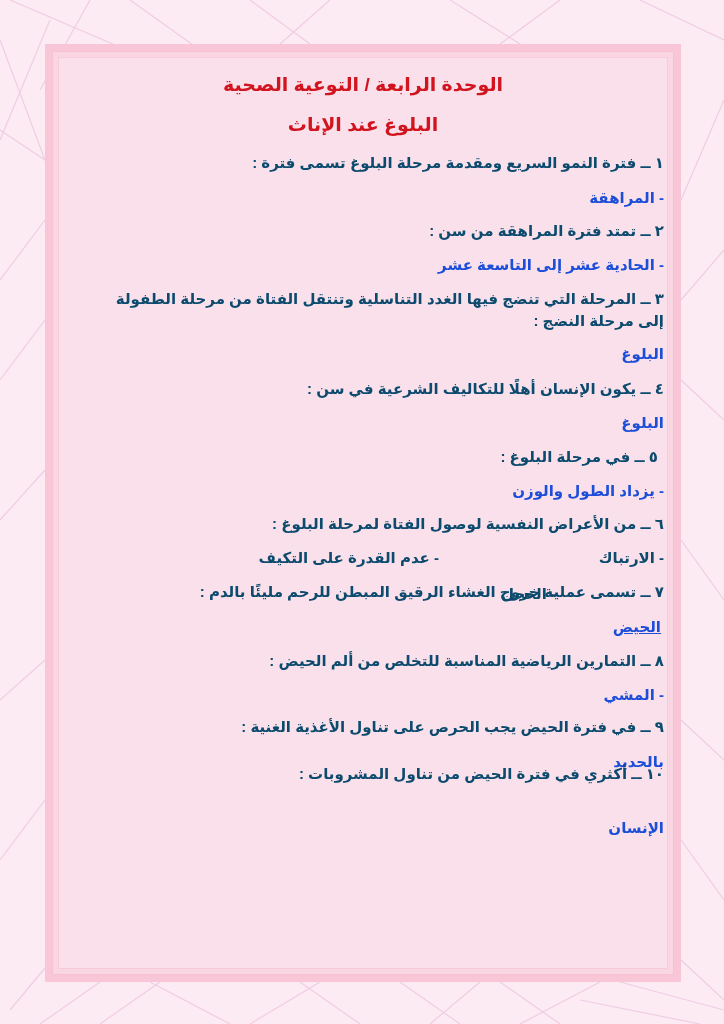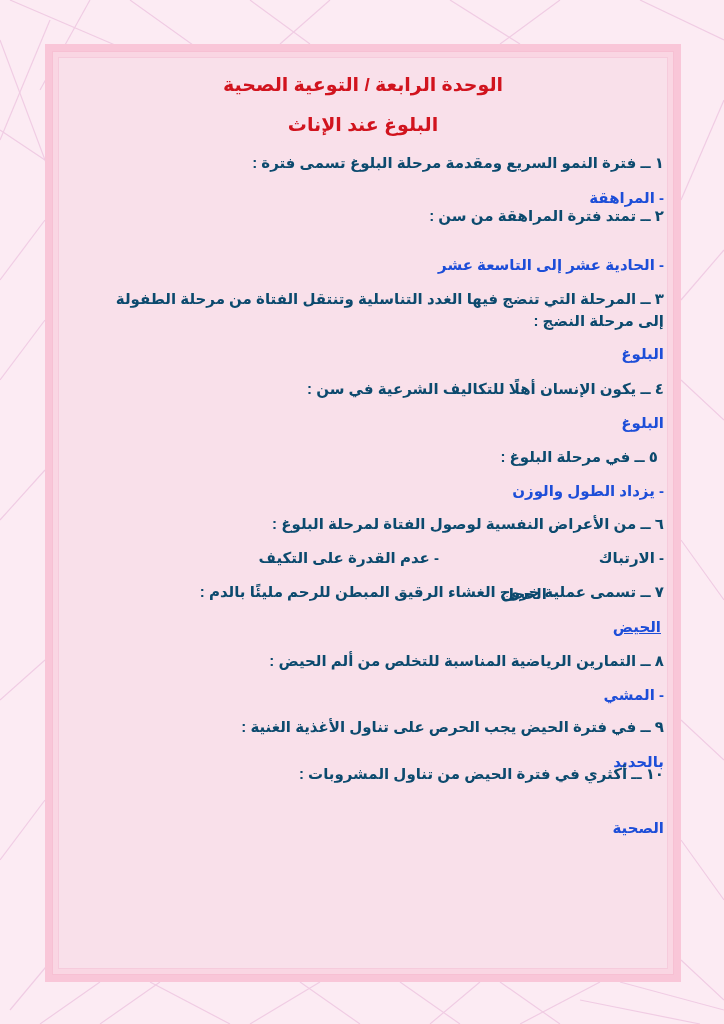--- a/index.html
+++ b/index.html
@@ -129,21 +129,21 @@
   </div>
 </div>
 
 <div class="content">
   <h1 class="title t1">الوحدة الرابعة / التوعية الصحية</h1>
   <h2 class="title t2">البلوغ عند الإناث</h2>
 
   <div class="line q" style="top:92px; right:2px;">١ ــ فترة النمو السريع ومقدمة مرحلة البلوغ تسمى فترة :</div>
   <div class="line a" style="top:127px; right:2px;">- المراهقة</div>
 
-  <div class="line q" style="top:145px; right:2px;margin-left:20px;">٢ ــ تمتد فترة المراهقة من سن :</div>
+  <div class="line q" style="top:160px; right:2px;margin-left:20px;">٢ ــ تمتد فترة المراهقة من سن :</div>
   <div class="line a" style="top:194px; right:2px;">- الحادية عشر إلى التاسعة عشر</div>
 
   <div class="line q wrap" style="top:228px; right:2px; left:40px;">٣ ــ المرحلة التي تنضج فيها الغدد التناسلية وتنتقل الفتاة من مرحلة الطفولة إلى مرحلة النضج :</div>
   <div class="line a" style="top:283px; right:2px;">البلوغ</div>
 
   <div class="line q" style="top:318px; right:2px;">٤ ــ يكون الإنسان أهلًا للتكاليف الشرعية في سن :</div>
   <div class="line a" style="top:352px; right:2px;">البلوغ</div>
 
   <div class="line q" style="top:386px; right:8px;">٥ ــ في مرحلة البلوغ :</div>
   <div class="line a" style="top:420px; right:2px;">- يزداد الطول والوزن</div>
@@ -158,14 +158,14 @@
   <div class="line q" style="top:521px; right:2px;">٧ ــ تسمى عملية خروج الغشاء الرقيق المبطن للرحم مليئًا بالدم :</div>
   <div class="line a" style="top:556px; right:5px;text-decoration:underline;">الحيض</div>
 
   <div class="line q" style="top:590px; right:2px;">٨ ــ التمارين الرياضية المناسبة للتخلص من ألم الحيض :</div>
   <div class="line a" style="top:624px; right:2px;">- المشي</div>
 
   <div class="line q" style="top:656px; right:2px;">٩ ــ في فترة الحيض يجب الحرص على تناول الأغذية الغنية :</div>
   <div class="line a" style="top:691px; right:2px;">بالحديد</div>
 
   <div class="line q" style="top:703px; right:2px;">١٠ ــ أكثري في فترة الحيض من تناول المشروبات :</div>
-  <div class="line a" style="top:757px; right:2px;">الصحية</div>
+  <div class="line a" style="top:757px; right:2px;">الإنسان</div>
 </div>
 
 </body></html>

